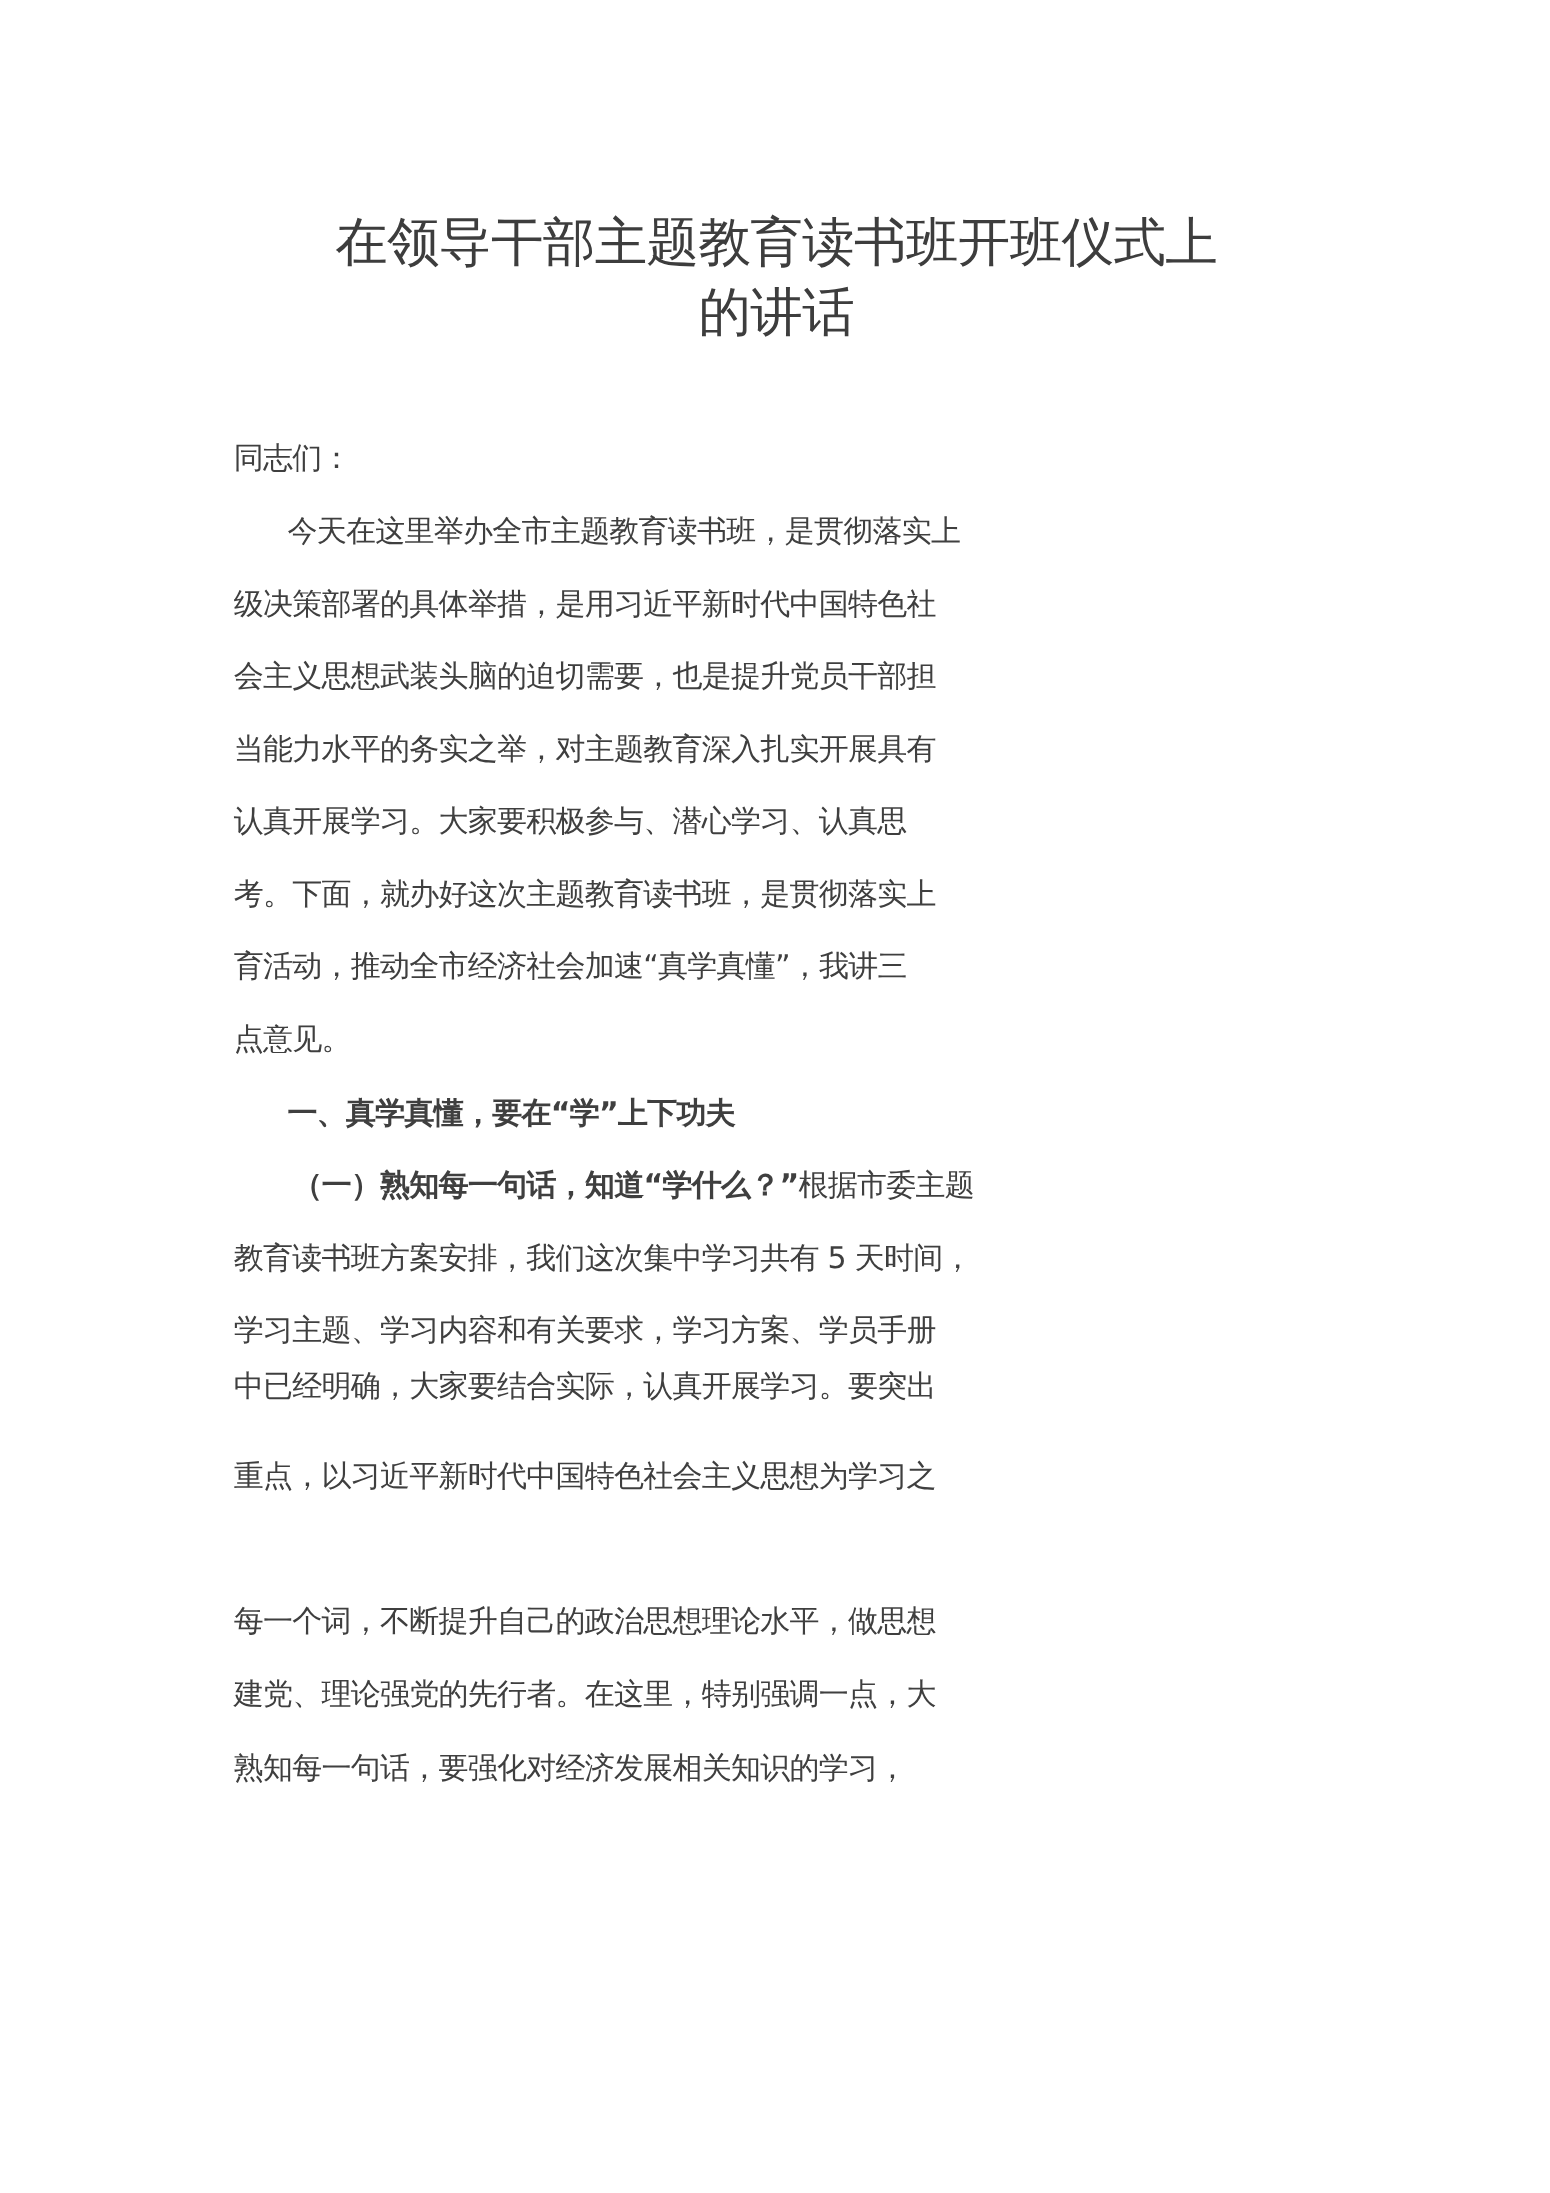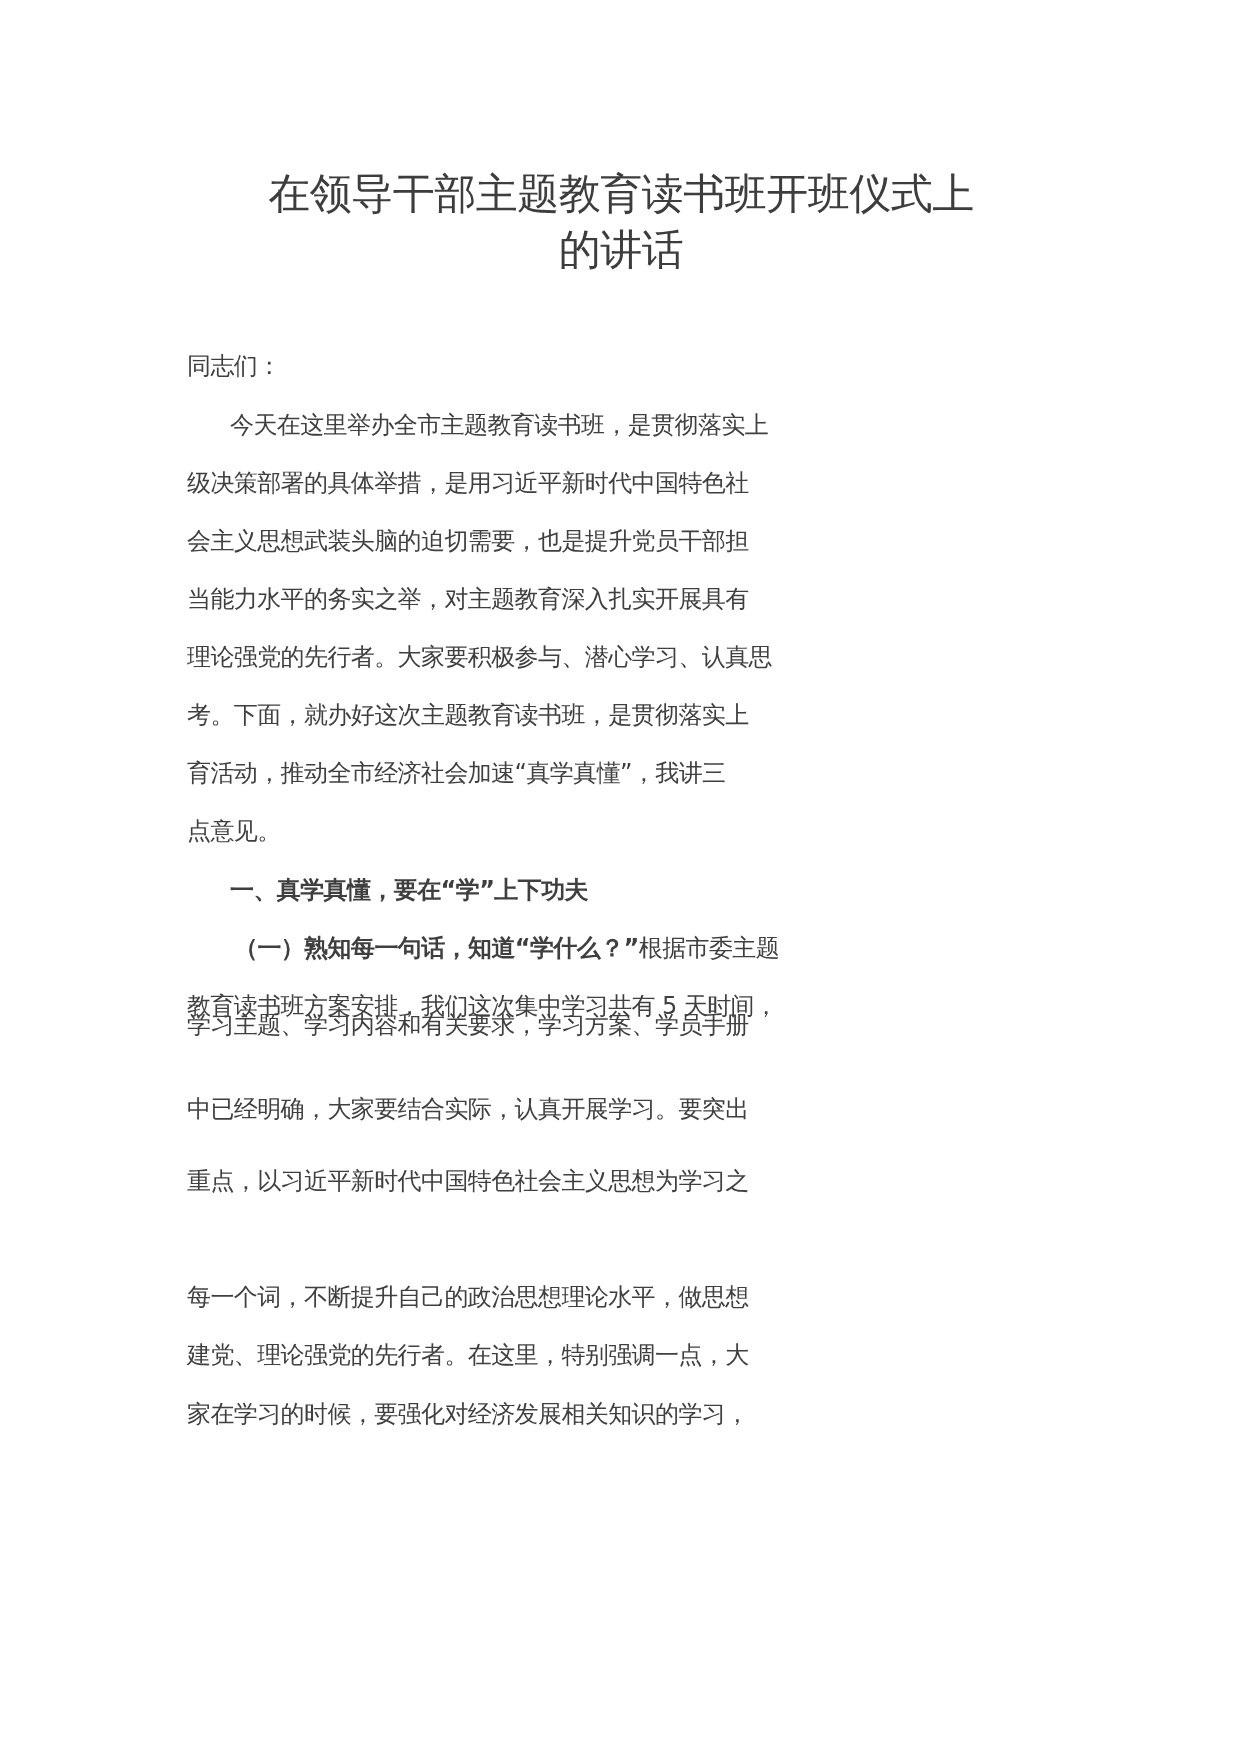--- a/index.html
+++ b/index.html
@@ -22,31 +22,31 @@
 <div class="page">
   <div class="title t1">在领导干部主题教育读书班开班仪式上</div>
   <div class="title t2">的讲话</div>
 
   <div class="line" style="top:321px">同志们：</div>
 
   <div class="line indent" style="top:380px">今天在这里举办全市主题教育读书班，是贯彻落实上</div>
   <div class="line" style="top:496px">会主义思想武装头脑的迫切需要，也是提升党员干部担</div>
   <div class="line" style="top:438px">级决策部署的具体举措，是用习近平新时代中国特色社</div>
   <div class="line" style="top:554px">当能力水平的务实之举，对主题教育深入扎实开展具有</div>
-  <div class="line" style="top:612px">理论强党的先行者。大家要积极参与、潜心学习、认真思</div>
+  <div class="line" style="top:612px">认真开展学习。大家要积极参与、潜心学习、认真思</div>
   <div class="line" style="top:670px">考。下面，就办好这次主题教育读书班，是贯彻落实上</div>
   <div class="line" style="top:728px">育活动，推动全市经济社会加速“真学真懂”，我讲三</div>
   <div class="line" style="top:786px">点意见。</div>
 
   <div class="line bold indent" style="top:845px">一、真学真懂，要在“学”上下功夫</div>
 
   <div class="line indent2" style="top:903px">
     <span class="bold">（一）熟知每一句话，知道“学什么？”</span><span>根据市委主题</span>
   </div>
 
   <div class="line" style="top:961px">教育读书班方案安排，我们这次集中学习共有 5 天时间，</div>
-  <div class="line" style="top:980px">学习主题、学习内容和有关要求，学习方案、学员手册</div>
+  <div class="line" style="top:1019px">学习主题、学习内容和有关要求，学习方案、学员手册</div>
   <div class="line" style="top:1064px">中已经明确，大家要结合实际，认真开展学习。要突出</div>
   <div class="line" style="top:1136px">重点，以习近平新时代中国特色社会主义思想为学习之</div>
   <div class="line" style="top:1252px">每一个词，不断提升自己的政治思想理论水平，做思想</div>
   <div class="line" style="top:1310px">建党、理论强党的先行者。在这里，特别强调一点，大</div>
-  <div class="line" style="top:1369px">家在学习的时候，要强化对经济发展相关知识的学习，</div>
+  <div class="line" style="top:1369px">熟知每一句话，要强化对经济发展相关知识的学习，</div>
 </div>
 
 </body></html>

